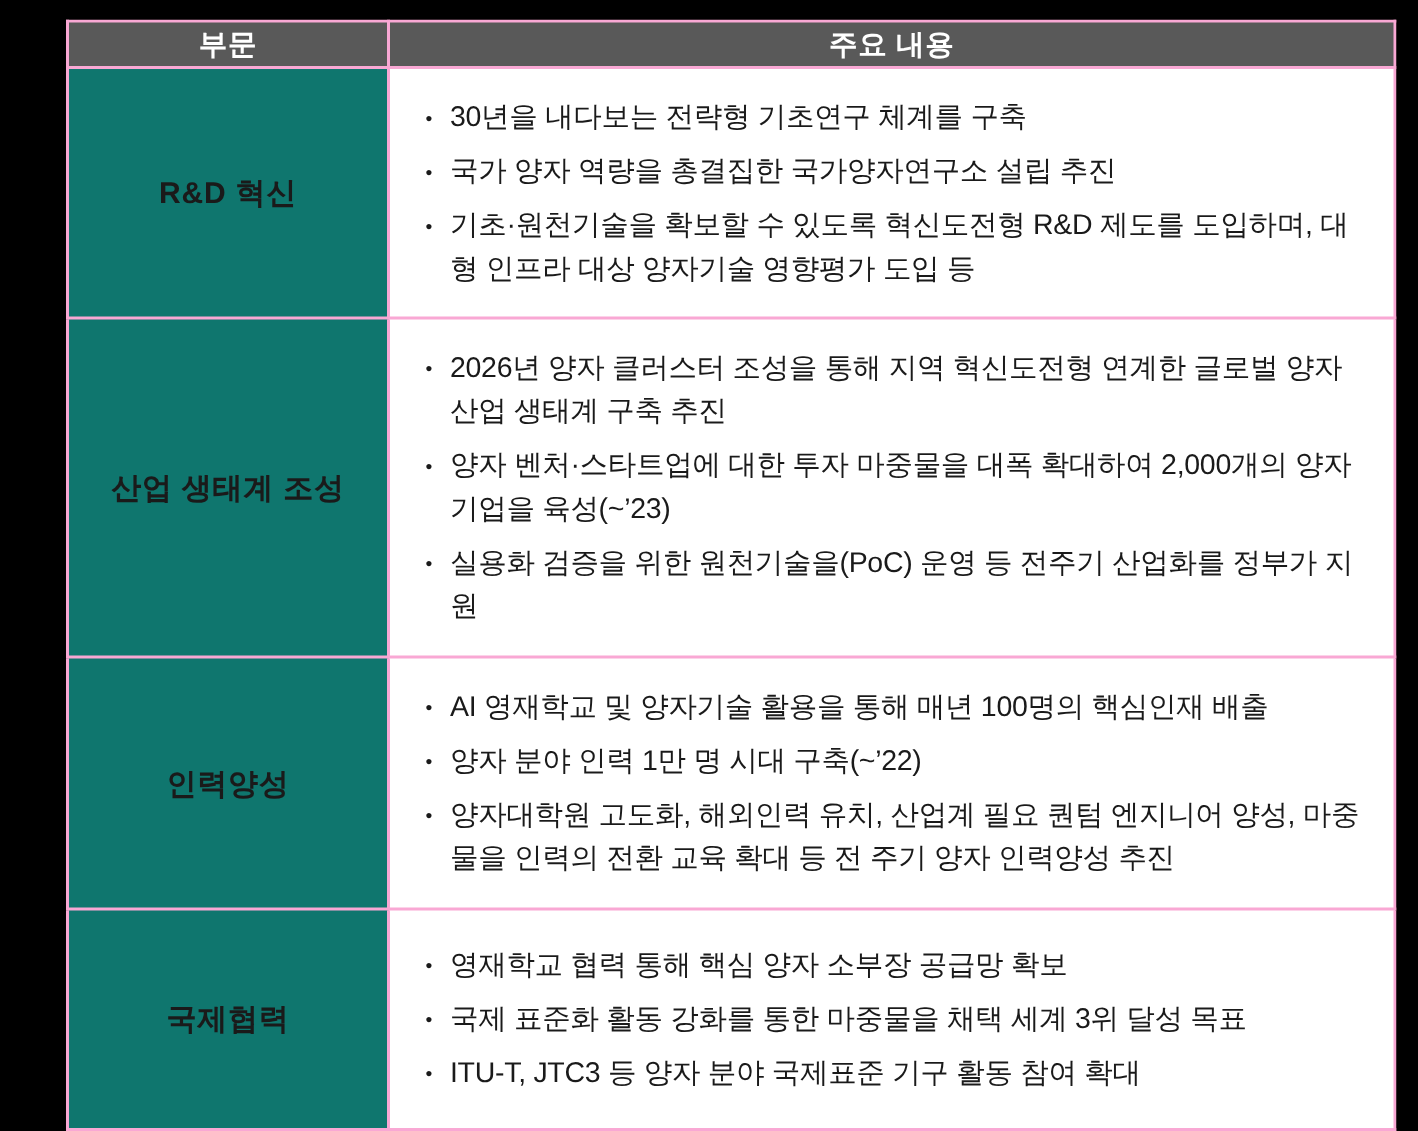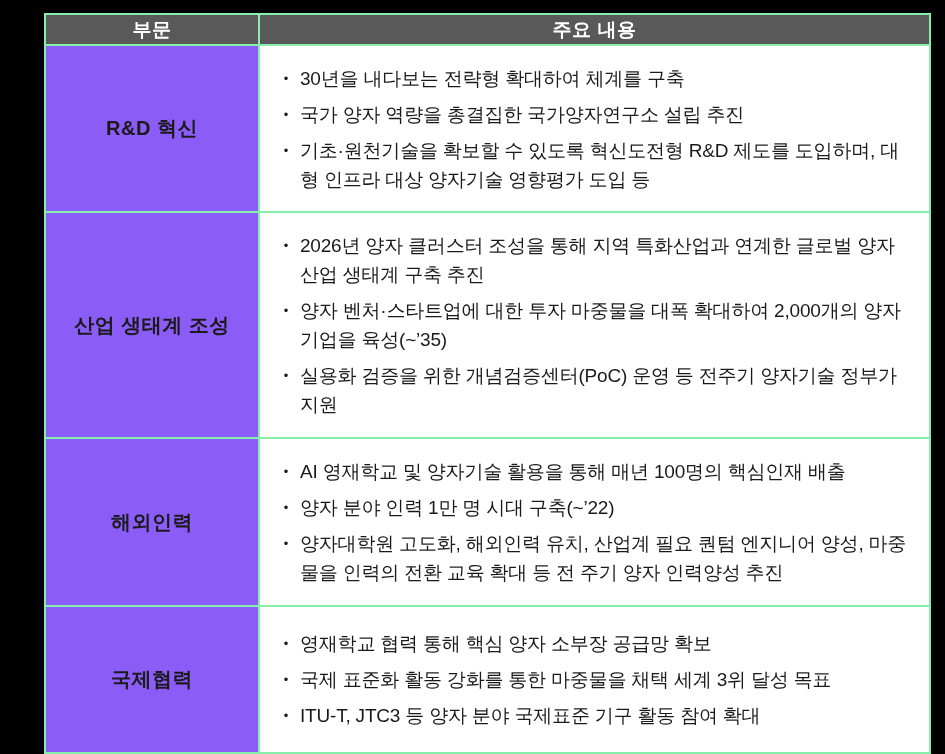--- a/index.html
+++ b/index.html
@@ -15,35 +15,35 @@
     left: 44px; top: 13px;
     width: 887px; height: 741px;
     overflow: hidden;
   }
   table.main {
     width: 100%;
     border-collapse: collapse;
     table-layout: fixed;
   }
   table.main th, table.main td {
-    border: 2px solid #86efac;
+    border: 2px solid #f9a8d4;
   }
   col.c-cat { width: 214px; }
   thead th {
     background: #595959;
     color: #ffffff;
     font-size: 19px;
     font-weight: bold;
     height: 31px;
     text-align: center;
     vertical-align: middle;
     letter-spacing: 0.5px;
   }
   td.cat {
-    background: #8b5cf6;
+    background: #0f766e;
     color: #1a1a1a;
     font-size: 20px;
     font-weight: bold;
     text-align: center;
     vertical-align: middle;
     letter-spacing: 0.5px;
   }
   td.content {
     background: #ffffff;
     vertical-align: middle;
@@ -89,51 +89,51 @@
           <th>부문</th>
           <th>주요 내용</th>
         </tr>
       </thead>
       <tbody>
         <tr class="r1">
           <td class="cat">R&amp;D 혁신</td>
           <td class="content">
             <div class="bullet-item">
               <span class="bullet-mark">•</span>
-              <span class="bullet-text">30년을 내다보는 전략형 확대하여 체계를 구축</span>
+              <span class="bullet-text">30년을 내다보는 전략형 기초연구 체계를 구축</span>
             </div>
             <div class="bullet-item">
               <span class="bullet-mark">•</span>
               <span class="bullet-text">국가 양자 역량을 총결집한 국가양자연구소 설립 추진</span>
             </div>
             <div class="bullet-item">
               <span class="bullet-mark">•</span>
               <span class="bullet-text">기초·원천기술을 확보할 수 있도록 혁신도전형 R&amp;D 제도를 도입하며, 대형 인프라 대상 양자기술 영향평가 도입 등</span>
             </div>
           </td>
         </tr>
         <tr class="r2">
           <td class="cat">산업 생태계 조성</td>
           <td class="content">
             <div class="bullet-item">
               <span class="bullet-mark">•</span>
-              <span class="bullet-text">2026년 양자 클러스터 조성을 통해 지역 특화산업과 연계한 글로벌 양자 산업 생태계 구축 추진</span>
+              <span class="bullet-text">2026년 양자 클러스터 조성을 통해 지역 혁신도전형 연계한 글로벌 양자 산업 생태계 구축 추진</span>
             </div>
             <div class="bullet-item">
               <span class="bullet-mark">•</span>
-              <span class="bullet-text">양자 벤처·스타트업에 대한 투자 마중물을 대폭 확대하여 2,000개의 양자 기업을 육성(~’35)</span>
+              <span class="bullet-text">양자 벤처·스타트업에 대한 투자 마중물을 대폭 확대하여 2,000개의 양자 기업을 육성(~’23)</span>
             </div>
             <div class="bullet-item">
               <span class="bullet-mark">•</span>
-              <span class="bullet-text">실용화 검증을 위한 개념검증센터(PoC) 운영 등 전주기 양자기술 정부가 지원</span>
+              <span class="bullet-text">실용화 검증을 위한 원천기술을(PoC) 운영 등 전주기 산업화를 정부가 지원</span>
             </div>
           </td>
         </tr>
         <tr class="r3">
-          <td class="cat">해외인력</td>
+          <td class="cat">인력양성</td>
           <td class="content">
             <div class="bullet-item">
               <span class="bullet-mark">•</span>
               <span class="bullet-text">AI 영재학교 및 양자기술 활용을 통해 매년 100명의 핵심인재 배출</span>
             </div>
             <div class="bullet-item">
               <span class="bullet-mark">•</span>
               <span class="bullet-text">양자 분야 인력 1만 명 시대 구축(~’22)</span>
             </div>
             <div class="bullet-item">

